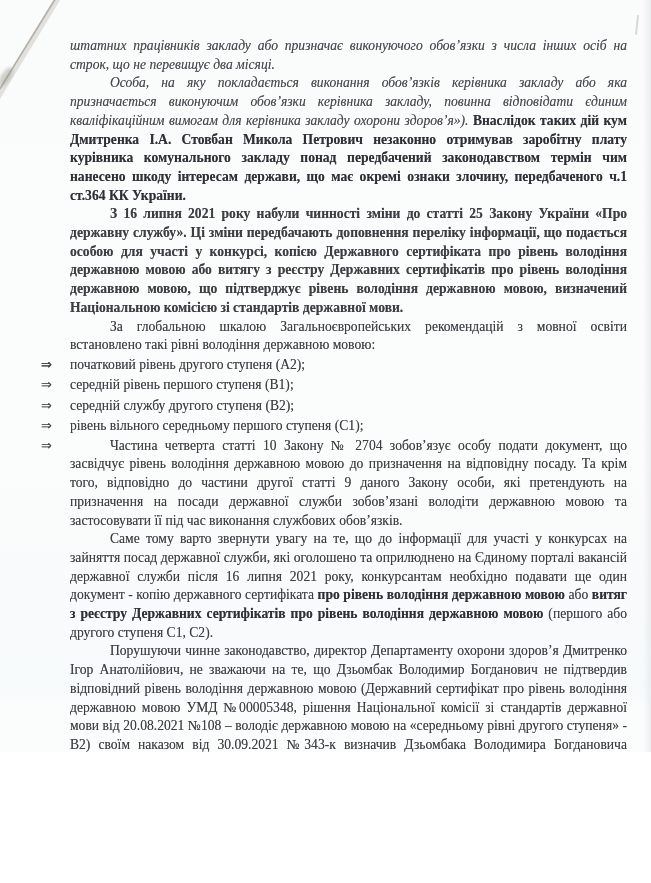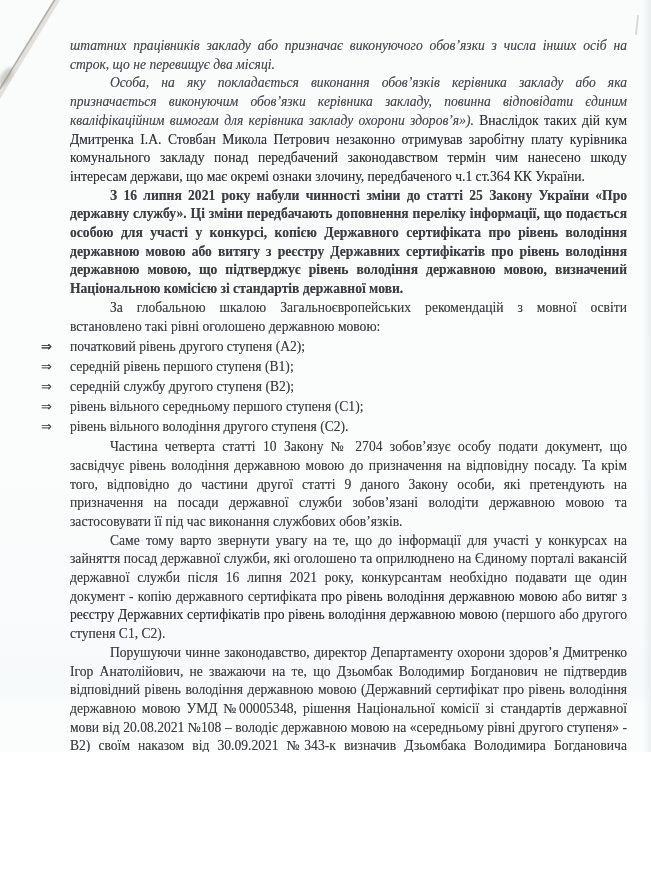--- a/index.html
+++ b/index.html
@@ -10,21 +10,21 @@
   }
   
   .textblock{
     position:absolute;left:70px;top:37px;width:557px;
     font-size:13.6px;line-height:18.7px;color:#3d3d42;
     text-align:justify;text-shadow:0 0 .4px rgba(70,70,78,.55);
   }
   .textblock p{margin:0;text-indent:40px;}
   .textblock p.noindent{text-indent:0;}
   .it{font-style:italic;color:#4a4a50;}
-  .b{font-weight:normal;color:#2f2f35;}
+  .b{font-weight:bold;color:#2f2f35;}
   .gap-top{margin-top:14px;font-weight:bold;}
   
   .levels{margin:0;}
   .levels .li{position:relative;margin:1.4px 0;}
   .levels .arrow{
     position:absolute;left:-29px;top:0;width:24px;
     font-family:"DejaVu Sans",sans-serif;font-size:13px;color:#45454b;
     text-indent:0;
   }
   
@@ -76,29 +76,29 @@
   <div class="right-edge"></div>
 
   <div class="textblock">
 
     <p class="it noindent">штатних працівників закладу або призначає виконуючого обов’язки з числа інших осіб на строк, що не перевищує два місяці.</p>
 
     <p><span class="it">Особа, на яку покладається виконання обов’язків керівника закладу або яка призначається виконуючим обов’язки керівника закладу, повинна відповідати єдиним кваліфікаційним вимогам для керівника закладу охорони здоров’я»). </span><span class="b">Внаслідок таких дій кум Дмитренка І.А. Стовбан Микола Петрович незаконно отримував заробітну плату курівника комунального закладу понад передбачений законодавством термін чим нанесено шкоду інтересам держави, що має окремі ознаки злочину, передбаченого ч.1 ст.364 КК України.</span></p>
 
     <p class="gap-top">З 16 липня 2021 року набули чинності зміни до статті 25 Закону України «Про державну службу». Ці зміни передбачають доповнення переліку інформації, що подається особою для участі у конкурсі, копією Державного сертифіката про рівень володіння державною мовою або витягу з реєстру Державних сертифікатів про рівень володіння державною мовою, що підтверджує рівень володіння державною мовою, визначений Національною комісією зі стандартів державної мови.</p>
 
-    <p>За глобальною шкалою Загальноєвропейських рекомендацій з мовної освіти встановлено такі рівні оголошено державною мовою:</p>
+    <p>За глобальною шкалою Загальноєвропейських рекомендацій з мовної освіти встановлено такі рівні володіння державною мовою:</p>
 
     <div class="levels">
       <div class="li"><span class="arrow">⇒</span></div>
       <div class="li"><span class="arrow">⇒</span><span>початковий рівень другого ступеня (А2);</span></div>
       <div class="li"><span class="arrow">⇒</span><span>середній рівень першого ступеня (В1);</span></div>
       <div class="li"><span class="arrow">⇒</span><span>середній службу другого ступеня (В2);</span></div>
       <div class="li"><span class="arrow">⇒</span><span>рівень вільного середньому першого ступеня (С1);</span></div>
-      <div class="li"><span class="arrow">⇒</span><span>рівень вільного володіння другого ступеня (С2).</span></div>
+      <div class="li"><span class="arrow">⇒</span></div>
     </div>
 
     <p>Частина четверта статті 10 Закону № 2704 зобов’язує особу подати документ, що засвідчує рівень володіння державною мовою до призначення на відповідну посаду. Та крім того, відповідно до частини другої статті 9 даного Закону особи, які претендують на призначення на посади державної служби зобов’язані володіти державною мовою та застосовувати її під час виконання службових обов’язків.</p>
 
     <p><span>Саме тому варто звернути увагу на те, що до інформації для участі у конкурсах на зайняття посад державної служби, які оголошено та оприлюднено на Єдиному порталі вакансій державної служби після 16 липня 2021 року, конкурсантам необхідно подавати ще один документ - копію державного сертифіката </span><span class="b">про рівень володіння державною мовою</span><span> або </span><span class="b">витяг з реєстру Державних сертифікатів про рівень володіння державною мовою</span><span> (першого або другого ступеня С1, С2).</span></p>
 
     <p>Порушуючи чинне законодавство, директор Департаменту охорони здоров’я Дмитренко Ігор Анатолійович, не зважаючи на те, що Дзьомбак Володимир Богданович не підтвердив відповідний рівень володіння державною мовою (Державний сертифікат про рівень володіння державною мовою УМД №00005348, рішення Національної комісії зі стандартів державної мови від 20.08.2021 №108 – володіє державною мовою на «середньому рівні другого ступеня» - В2) своїм наказом від 30.09.2021 №343-к визначив Дзьомбака Володимира Богдановича переможцем конкурсу на зайняття вакантної посади заступника</p>
   </div>
 
   <div class="lower-tint"></div>

